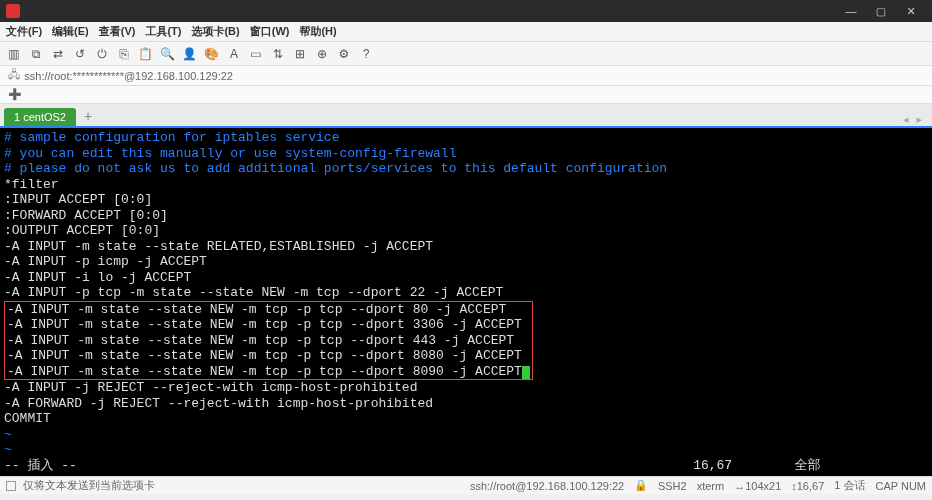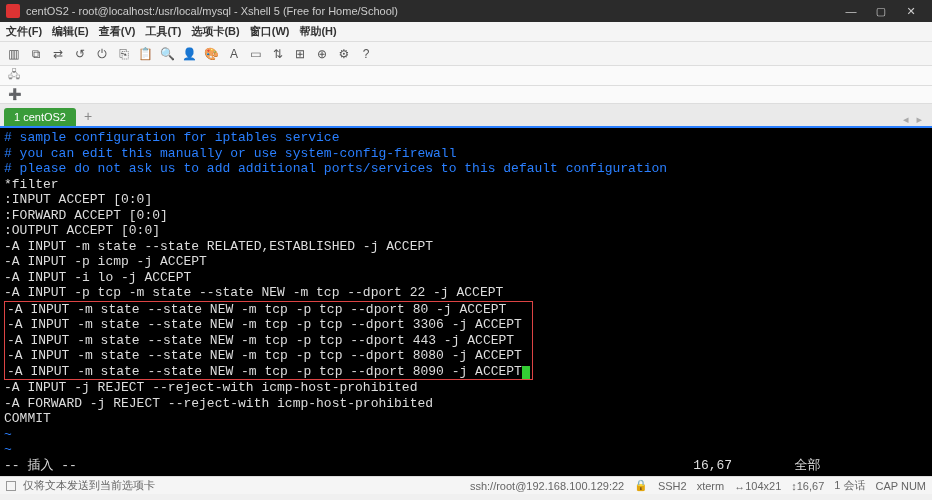--- a/index.html
+++ b/index.html
@@ -29,21 +29,20 @@
   .statusbar .left { display:flex; align-items:center; gap:4px; }
   .statusbar .spacer { flex:1; }
   .statusbar .seg { margin-left: 10px; }
   .checkbox { width:10px; height:10px; border:1px solid #999; display:inline-block; margin-right:3px; }
 </style>
 </head>
 <body>
 
 <div class="titlebar">
   <span class="icon"></span>
-  <span>centOS2 - root@localhost:/usr/local/mysql - Xshell 5 (Free for Home/School)</span>
   <span class="spacer"></span>
   <span class="winbtn">—</span>
   <span class="winbtn">▢</span>
   <span class="winbtn">✕</span>
 </div>
 
 <div class="menubar">
   <span>文件(F)</span>
   <span>编辑(E)</span>
   <span>查看(V)</span>
@@ -68,20 +67,21 @@
   <span class="tbicon">▭</span>
   <span class="tbicon">⇅</span>
   <span class="tbicon">⊞</span>
   <span class="tbicon">⊕</span>
   <span class="tbicon">⚙</span>
   <span class="tbicon">?</span>
 </div>
 
 <div class="addressbar">
   <span class="aicon">🖧</span>
+  <span>ssh://root:************@192.168.100.129:22</span>
 </div>
 
 <div class="hintbar">
   <span class="aicon">➕</span>
 </div>
 
 <div class="tabbar">
   <div class="tab">1 centOS2</div>
   <div class="tabplus">+</div>
   <div class="tabbar-right">

